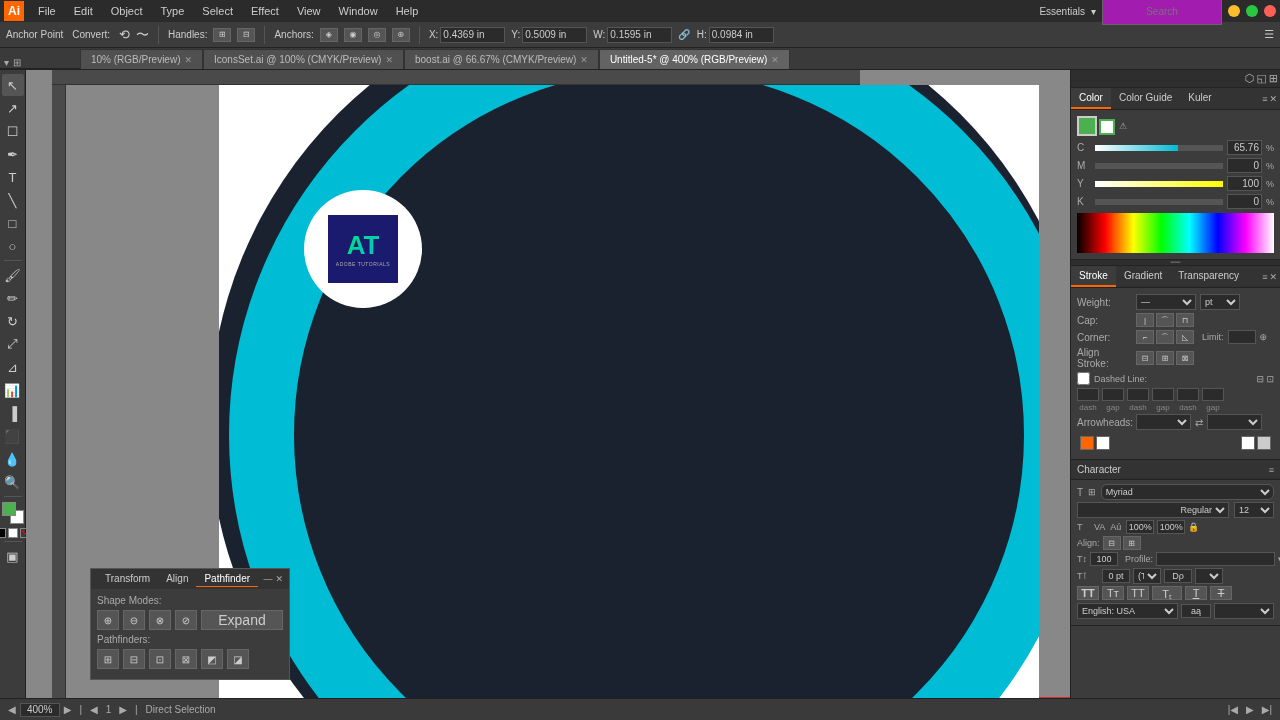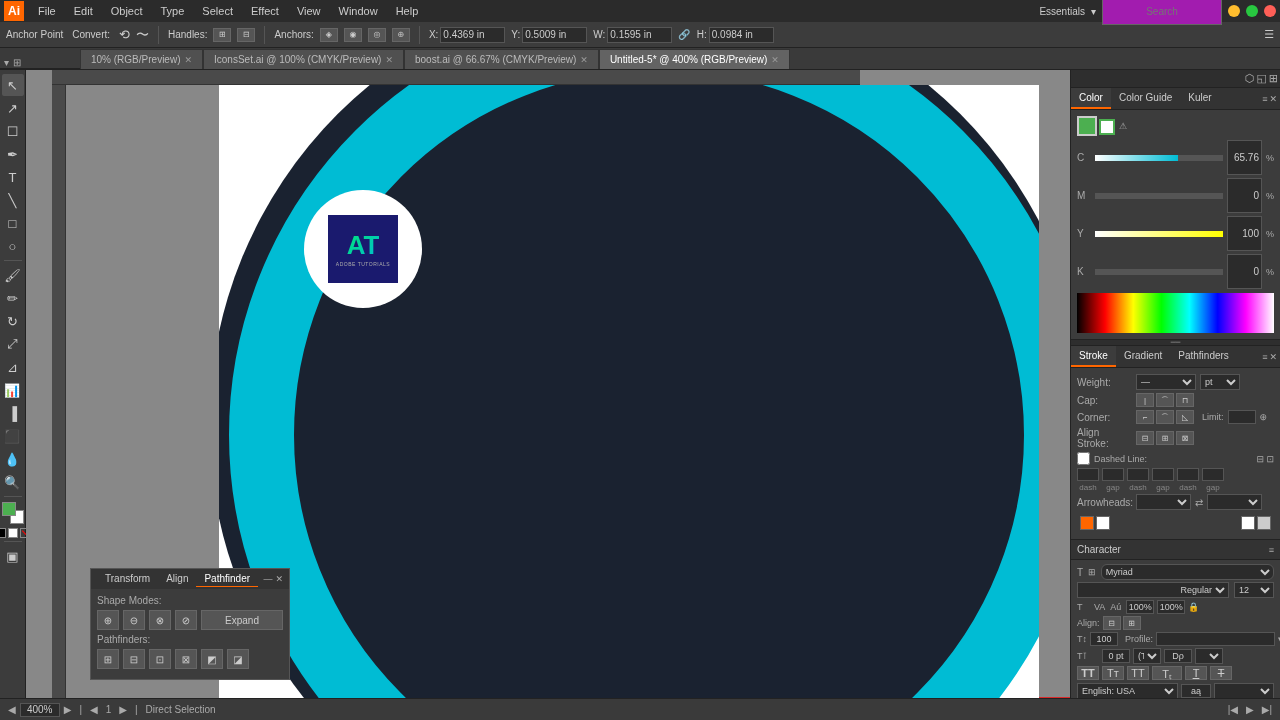--- a/index.html
+++ b/index.html
@@ -64,21 +64,21 @@
       display: flex; flex-direction: column; font-size: 10px; color: #ccc; overflow-y: auto;
     }
     .panel-tabs { display: flex; background: #333; border-bottom: 1px solid #222; }
     .panel-tab { padding: 4px 8px; cursor: pointer; font-size: 10px; color: #ccc; }
     .panel-tab.active { background: #3c3c3c; color: #fff; border-bottom: 2px solid #f60; }
     .panel-section { padding: 6px; border-bottom: 1px solid #222; }
     .panel-row { display: flex; align-items: center; gap: 4px; margin-bottom: 3px; }
     .panel-label { width: 14px; font-size: 10px; color: #aaa; }
     .panel-slider { flex: 1; height: 6px; background: #555; cursor: pointer; position: relative; }
     .panel-slider-fill { height: 100%; background: #00bcd4; }
-    .panel-input { width: 35px; background: #2b2b2b; border: 1px solid #555; color: #ccc; padding: 11px 2px; font-size: 10px; text-align: right; }
+    .panel-input { width: 35px; background: #2b2b2b; border: 1px solid #555; color: #ccc; padding: 1px 2px; font-size: 10px; text-align: right; }
     .panel-pct { font-size: 9px; color: #aaa; }
     .color-gradient { width: 100%; height: 40px; background: linear-gradient(to right, #000, #f00, #ff0, #0f0, #0ff, #00f, #f0f, #fff); margin-top: 4px; }
     .panel-header { display: flex; align-items: center; justify-content: space-between; padding: 4px 6px; background: #333; border-bottom: 1px solid #222; cursor: pointer; }
     .panel-header-title { font-size: 10px; color: #ccc; font-weight: normal; }
 
     
     .stroke-row { display: flex; align-items: center; gap: 4px; margin-bottom: 3px; font-size: 10px; }
     .stroke-label { color: #aaa; width: 55px; }
     .stroke-icons { display: flex; gap: 2px; }
     .s-icon { width: 18px; height: 14px; background: #555; border: 1px solid #666; display: flex; align-items: center; justify-content: center; font-size: 8px; cursor: pointer; color: #ccc; }
@@ -87,21 +87,21 @@
       width: 200px; background: #3c3c3c; border: 1px solid #555; z-index: 10;
     }
     .tp-header { background: #333; display: flex; align-items: center; justify-content: space-between; padding: 2px 6px; }
     .tp-tabs { display: flex; }
     .tp-tab { padding: 2px 8px; font-size: 10px; cursor: pointer; color: #ccc; }
     .tp-tab.active { color: #fff; border-bottom: 1px solid #f60; }
     .tp-body { padding: 6px; }
     .tp-section-title { font-size: 10px; color: #aaa; margin-bottom: 4px; }
     .tp-row { display: flex; gap: 4px; margin-bottom: 4px; }
     .tp-btn { width: 22px; height: 20px; background: #555; border: 1px solid #666; display: flex; align-items: center; justify-content: center; font-size: 10px; cursor: pointer; color: #ccc; }
-    .tp-expand-btn { flex: 1; background: #555; border: 1px solid #666; color: #ccc; font-size: 10px; cursor: pointer; height: 20px; display: flex; align-items: center; justify-content: center; }
+    .tp-expand-btn { flex: 1; background: #555; border: 1px solid #666; color: #ccc; font-size: 14px; cursor: pointer; height: 20px; display: flex; align-items: center; justify-content: center; }
 
     
     .status-bar { height: 22px; background: #3a3a3a; display: flex; align-items: center; padding: 0 8px; gap: 8px; border-top: 1px solid #222; color: #aaa; font-size: 10px; }
     .zoom-ctrl { display: flex; align-items: center; gap: 4px; }
     .zoom-input { background: #2b2b2b; border: 1px solid #555; color: #ccc; width: 40px; height: 14px; font-size: 10px; text-align: center; }
 
     
     .second-toolbar {
       background: #3c3c3c; height: 26px; display: flex; align-items: center;
       padding: 0 6px; gap: 6px; border-bottom: 1px solid #222; font-size: 10px; color: #ccc;
@@ -336,21 +336,21 @@
       <div class="color-gradient"></div>
     </div>
 
     <div style="height:6px;background:#2e2e2e;display:flex;align-items:center;justify-content:center;border-bottom:1px solid #222;">
       <span style="font-size:8px;color:#666;">━━</span>
     </div>
 
     <div class="panel-tabs">
       <div class="panel-tab active">Stroke</div>
       <div class="panel-tab">Gradient</div>
-      <div class="panel-tab">Pathfinders</div>
+      <div class="panel-tab">Transparency</div>
       <div style="margin-left:auto;display:flex;align-items:center;gap:2px;padding-right:3px;">
         <span style="font-size:9px;color:#aaa;cursor:pointer;">≡</span>
         <span style="font-size:9px;color:#aaa;cursor:pointer;">✕</span>
       </div>
     </div>
     <div class="panel-section">
       <div class="stroke-row">
         <span class="stroke-label">Weight:</span>
         <select style="background:#2b2b2b;border:1px solid #555;color:#ccc;font-size:9px;height:16px;width:60px;">
           <option>—</option>

